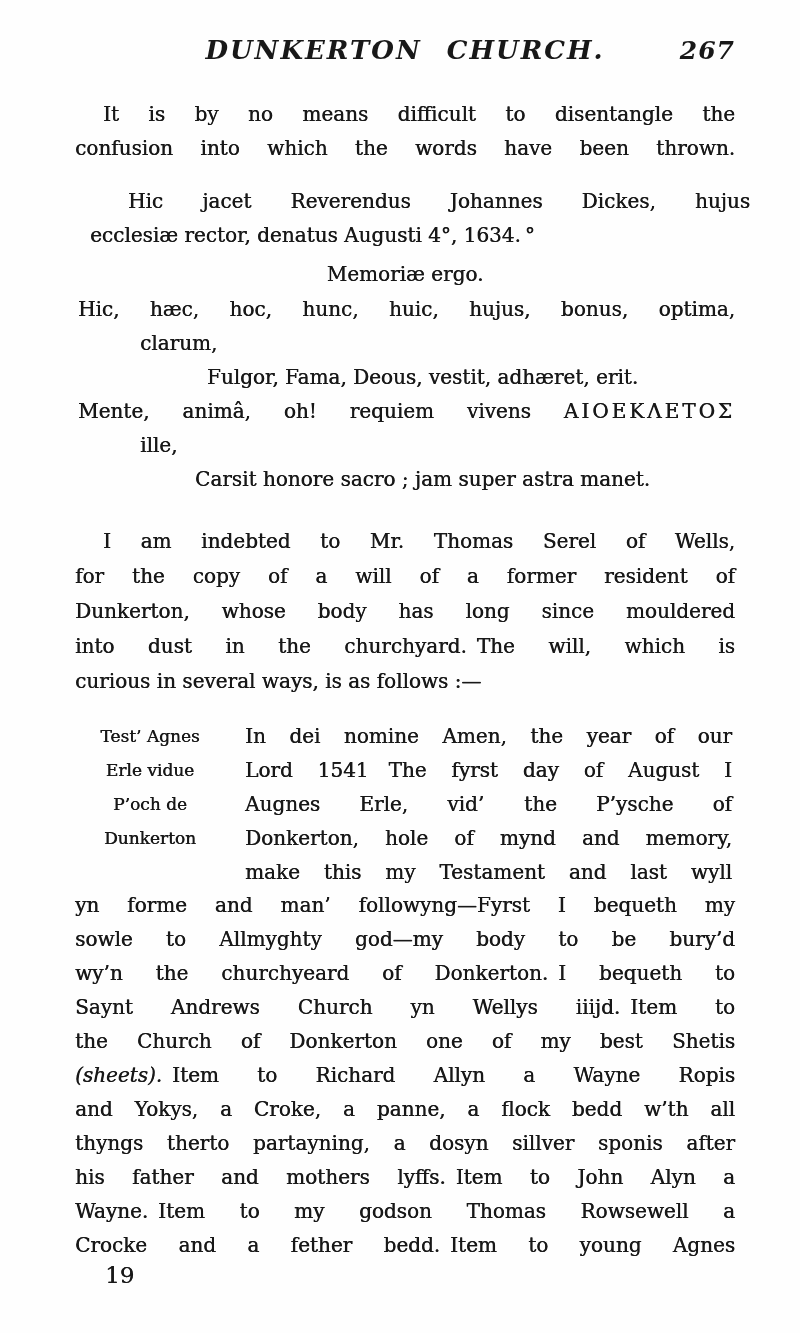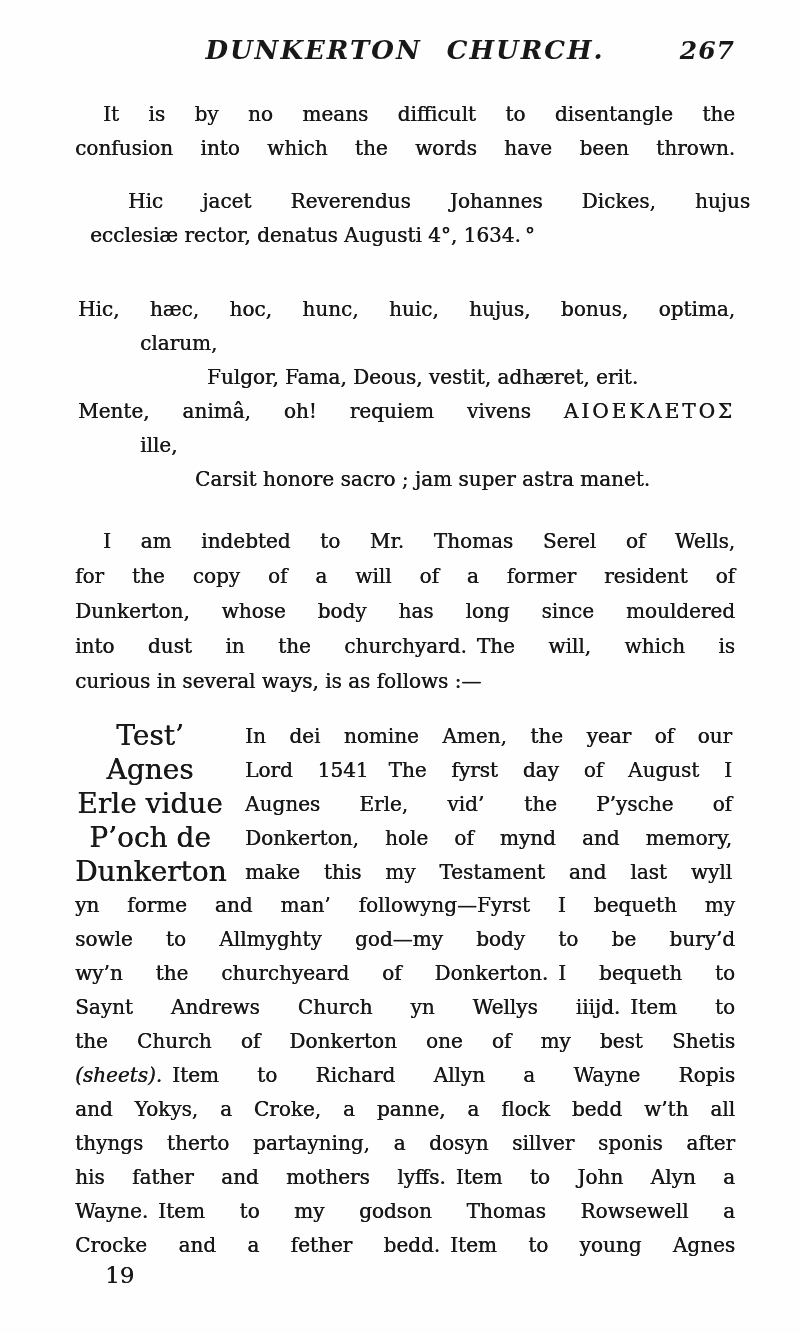--- a/index.html
+++ b/index.html
@@ -36,21 +36,21 @@
     position: absolute; right: 0; top: 1px;
     font-size: 25px; letter-spacing: 1px; word-spacing: 0;
   }
   .intro-block    { left: 75px;  top: 97px;  width: 660px; }
   .epitaph-block  { left: 90px;  top: 184px; width: 660px; }
   .memoriae-block { left: 75px;  top: 257px; width: 660px; }
   .verse-block    { left: 78px;  top: 292px; width: 657px; }
   .indebted-block { left: 75px;  top: 524px; width: 660px; }
   .indebted-block .ln { line-height: 35px; }
   .will-margin    { left: 75px;  top: 719px; width: 150px; text-align: center; }
-  .will-margin .ln { font-size: 28px; }
+  .will-margin .ln { font-size: 17px; }
   .will-col       { left: 245px; top: 719px; width: 487px; }
   .will-full      { left: 75px;  top: 888px; width: 660px; }
   .sig-mark       { left: 105px; top: 1258px; font-size: 23px; line-height: 34px;
                     text-shadow: 0.4px 0 0 currentColor; }
   .greek { letter-spacing: 3px; }
   .em { font-style: italic; }
 </style>
 </head>
 <body>
 
@@ -64,20 +64,23 @@
   <div class="abs intro-block">
     <div class="ln just ind-intro">It is by no means difficult to disentangle the</div>
     <div class="ln just">confusion into which the words have been thrown.</div>
   </div>
 
   <div class="abs epitaph-block">
     <div class="ln just ind-epitaph">Hic jacet Reverendus Johannes Dickes, hujus</div>
     <div class="ln">ecclesiæ rector, denatus Augusti 4°, 1634. °</div>
   </div>
 
+  <div class="abs memoriae-block">
+    <div class="ln center">Memoriæ ergo.</div>
+  </div>
 
   <div class="abs verse-block">
     <div class="ln just">Hic, hæc, hoc, hunc, huic, hujus, bonus, optima,</div>
     <div class="ln ind2">clarum,</div>
     <div class="ln ind1">Fulgor, Fama, Deous, vestit, adhæret, erit.</div>
     <div class="ln just"><span>Mente, animâ, oh! requiem vivens</span> <span class="greek">ΑΙΟΕΚΛΕΤΟΣ</span></div>
     <div class="ln ind2">ille,</div>
     <div class="ln ind1">Carsit honore sacro ; jam super astra manet.</div>
   </div>
 

